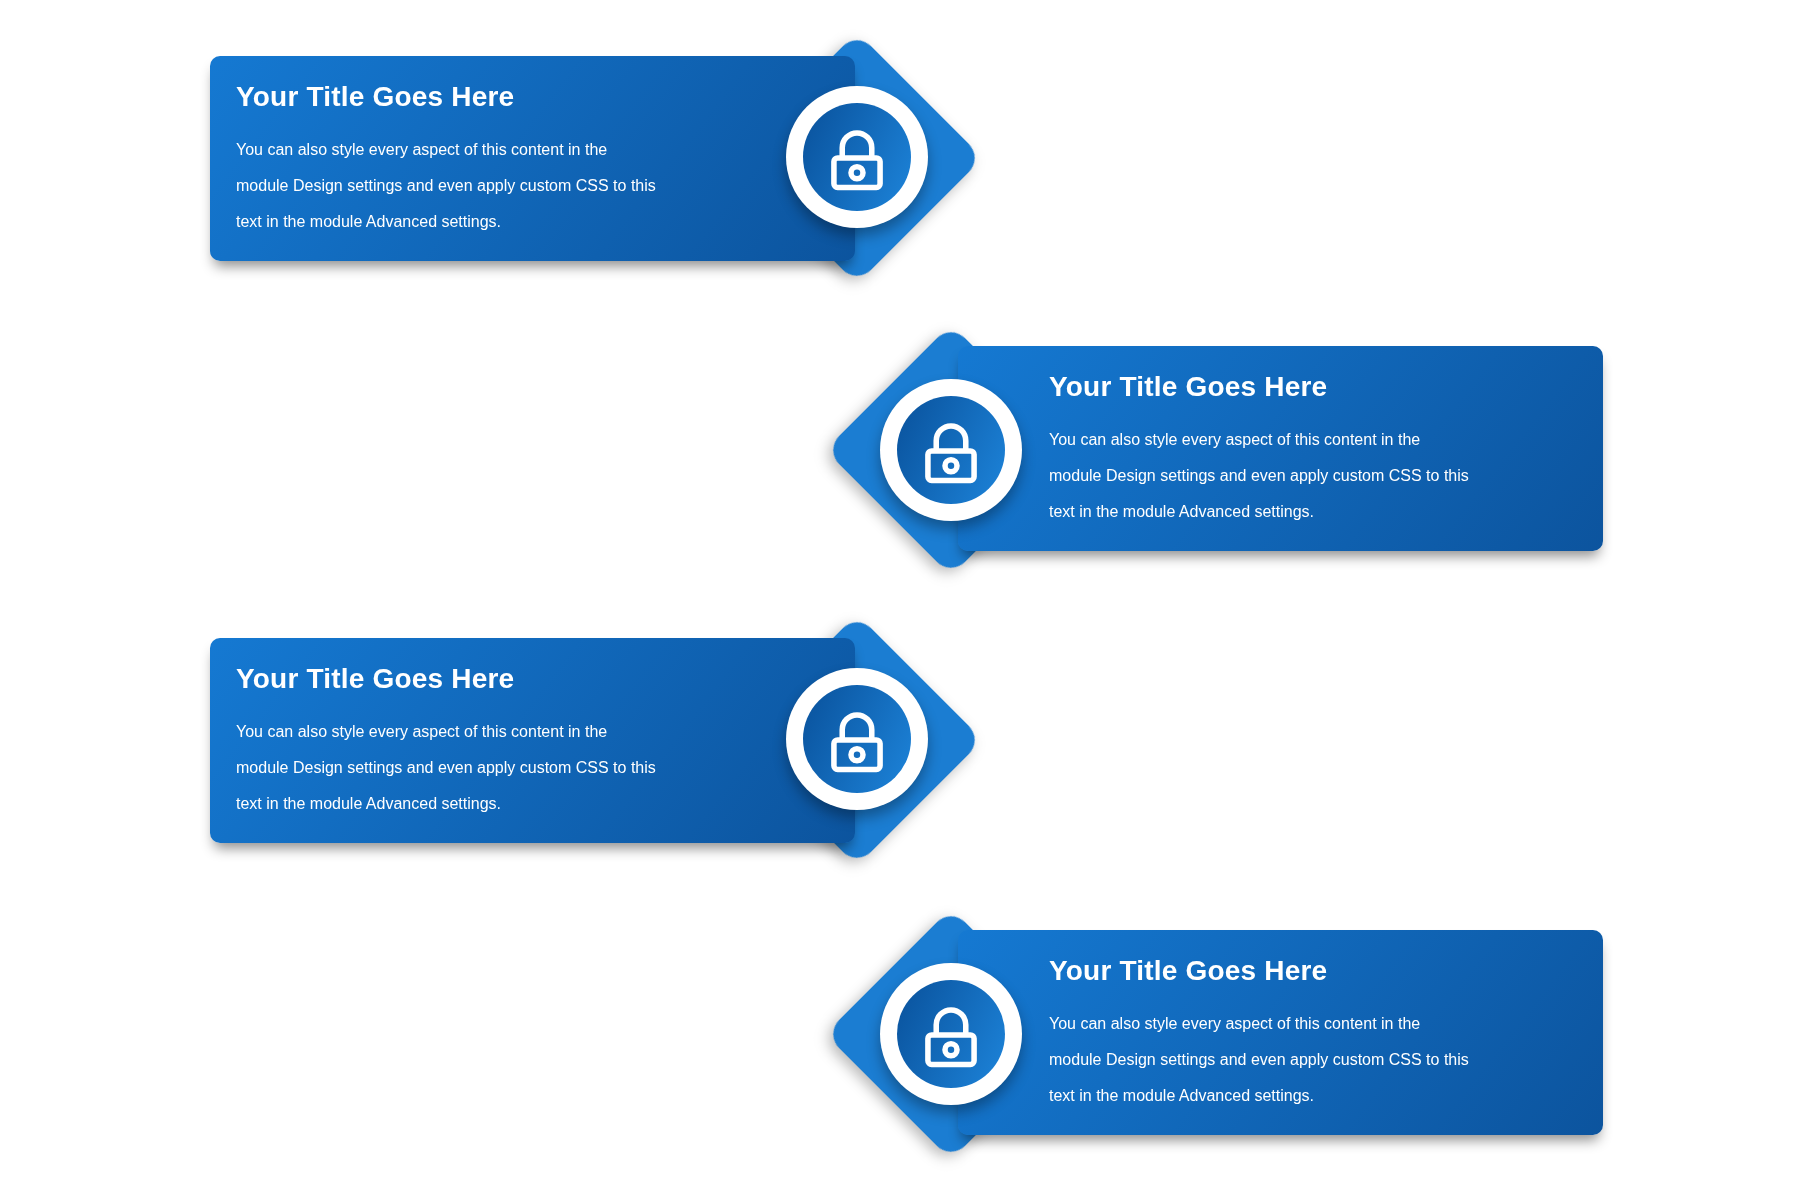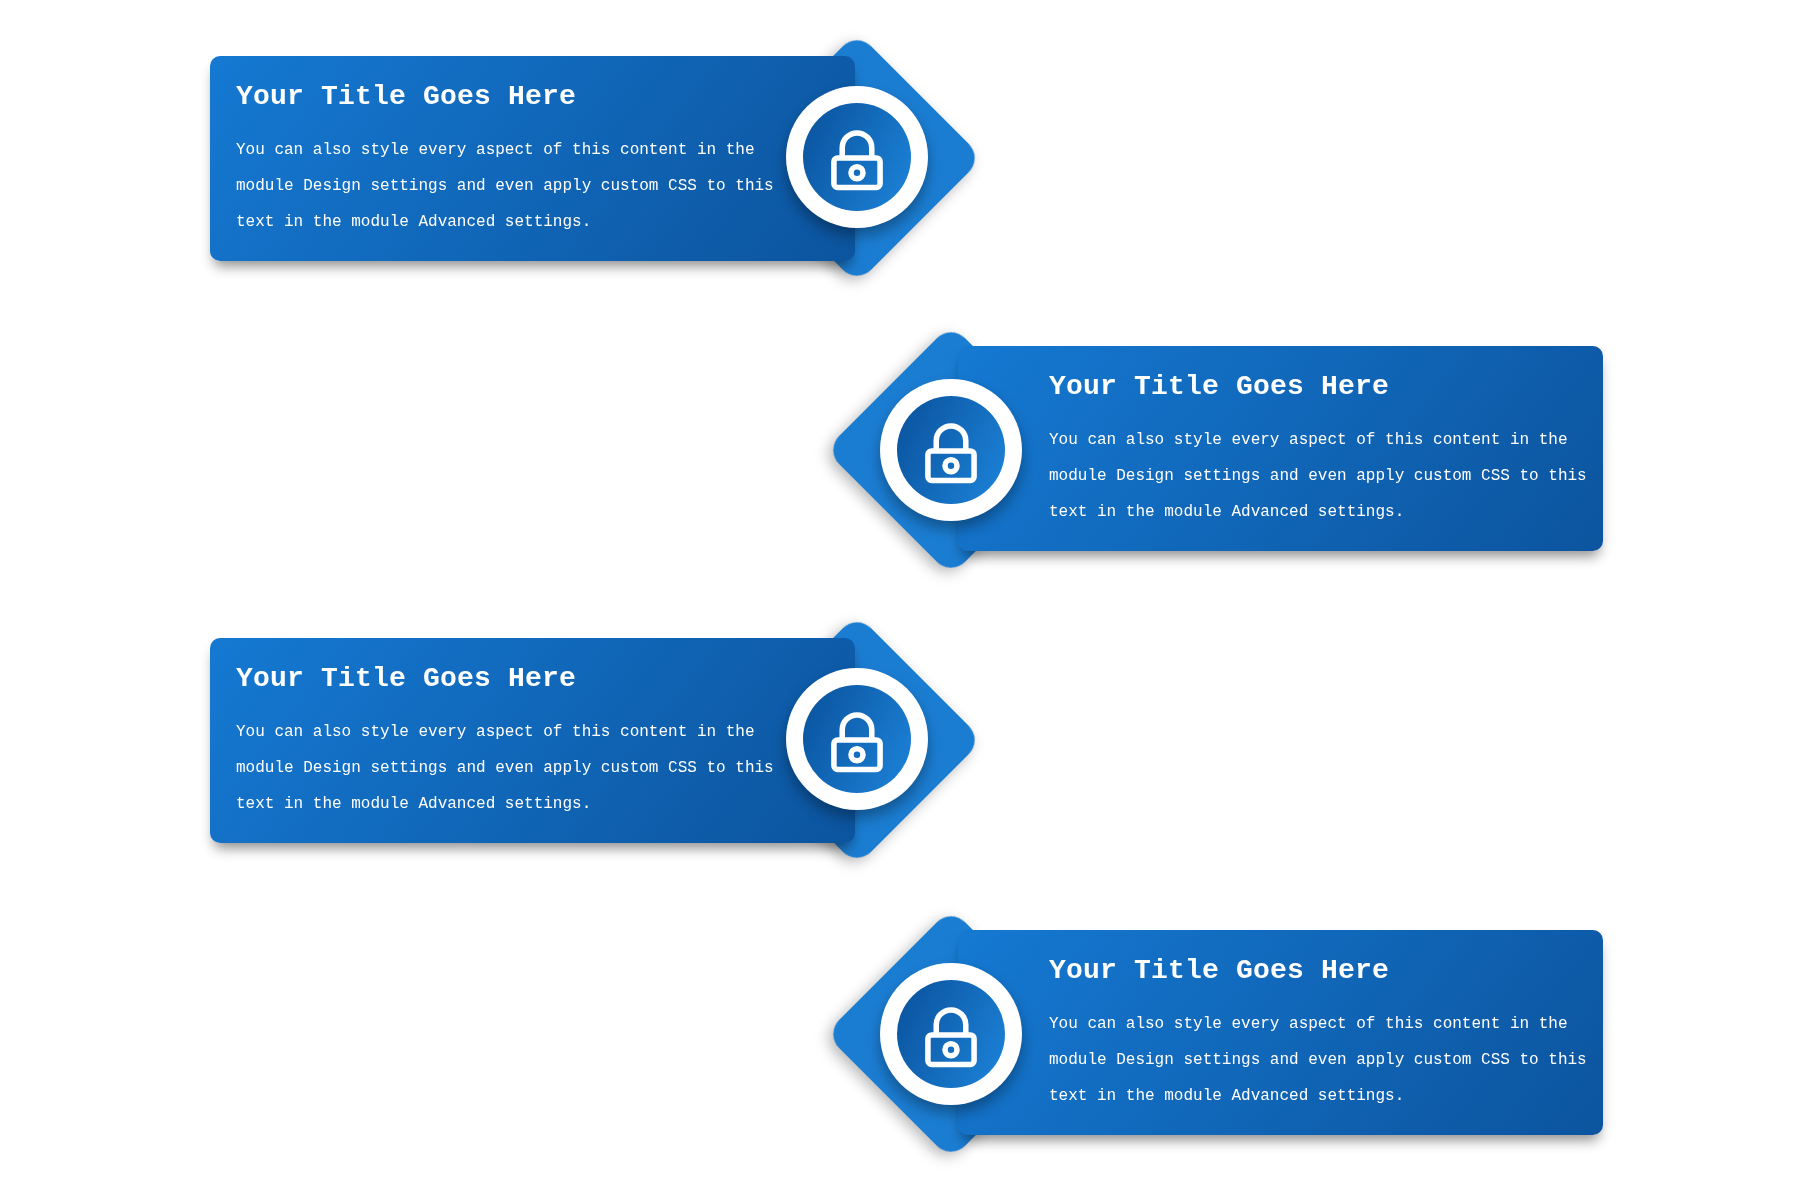--- a/index.html
+++ b/index.html
@@ -5,21 +5,21 @@
   html,body{margin:0;padding:0;}
   body{
     width:1800px;height:1182px;
     background:#ffffff;
     font-family:"Liberation Sans", sans-serif;
     position:relative;
     overflow:hidden;
   }
   .blurb{
     position:absolute;
-    width:778px;height:256px;font-family:Liberation Mono, monospace;
+    width:778px;height:256px;
   }
   
   .b1{left:210px;top:33px;}
   .b2{left:825px;top:324px;}
   .b3{left:210px;top:615px;}
   .b4{left:825px;top:908px;}
 
   
   .diamond{
     position:absolute;

